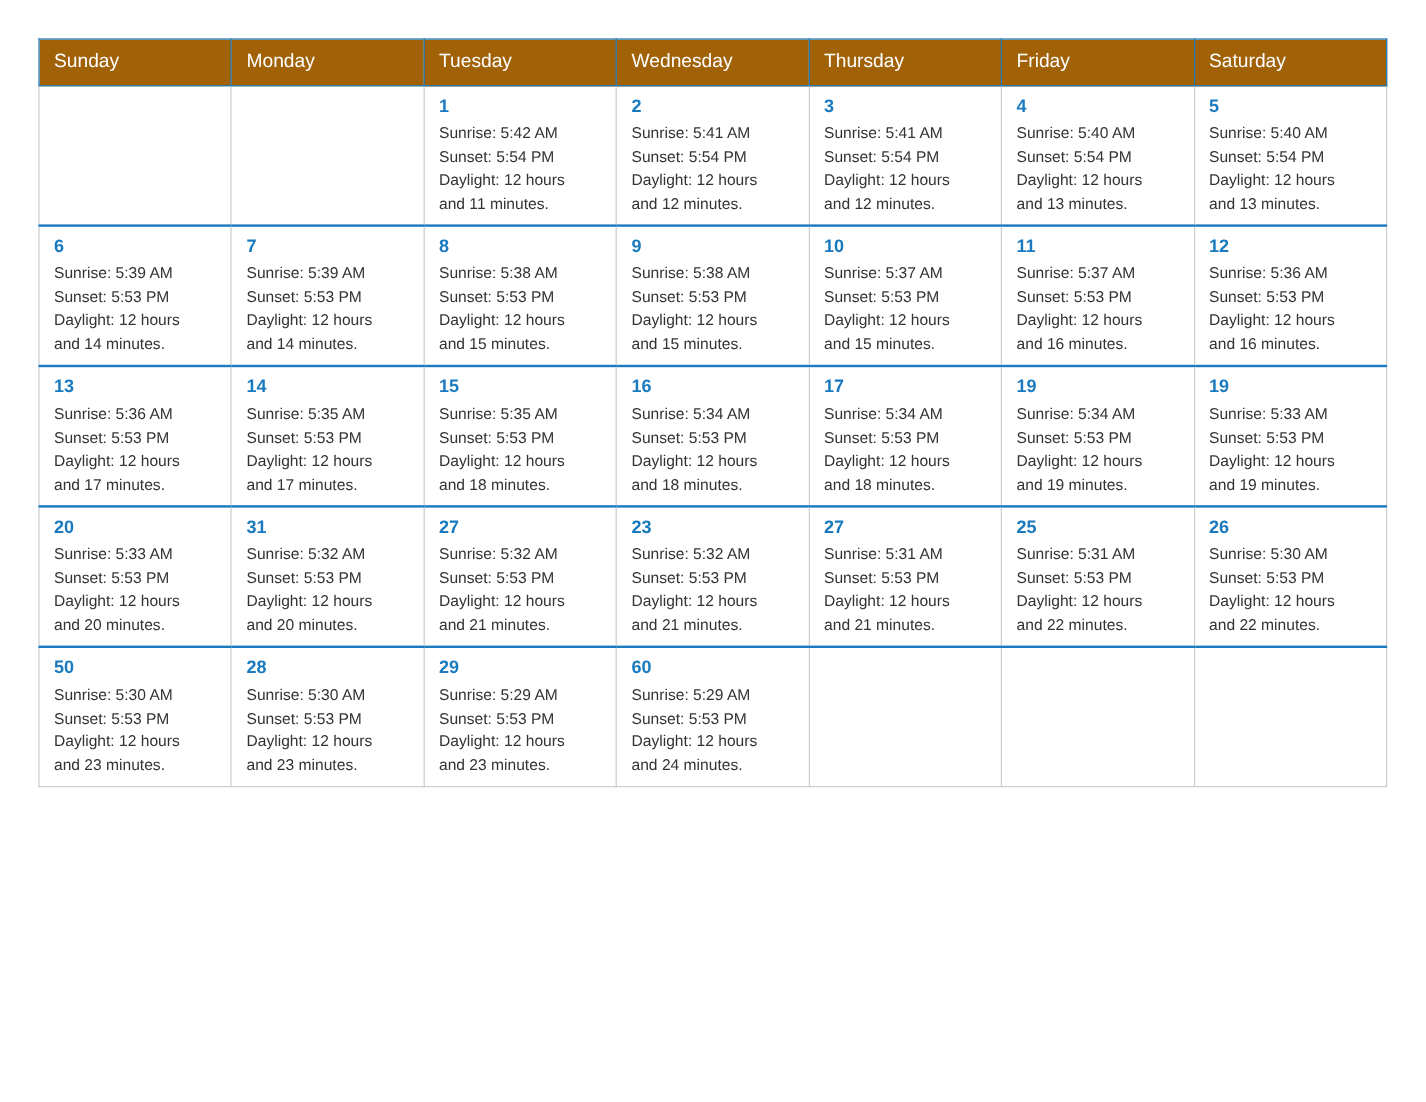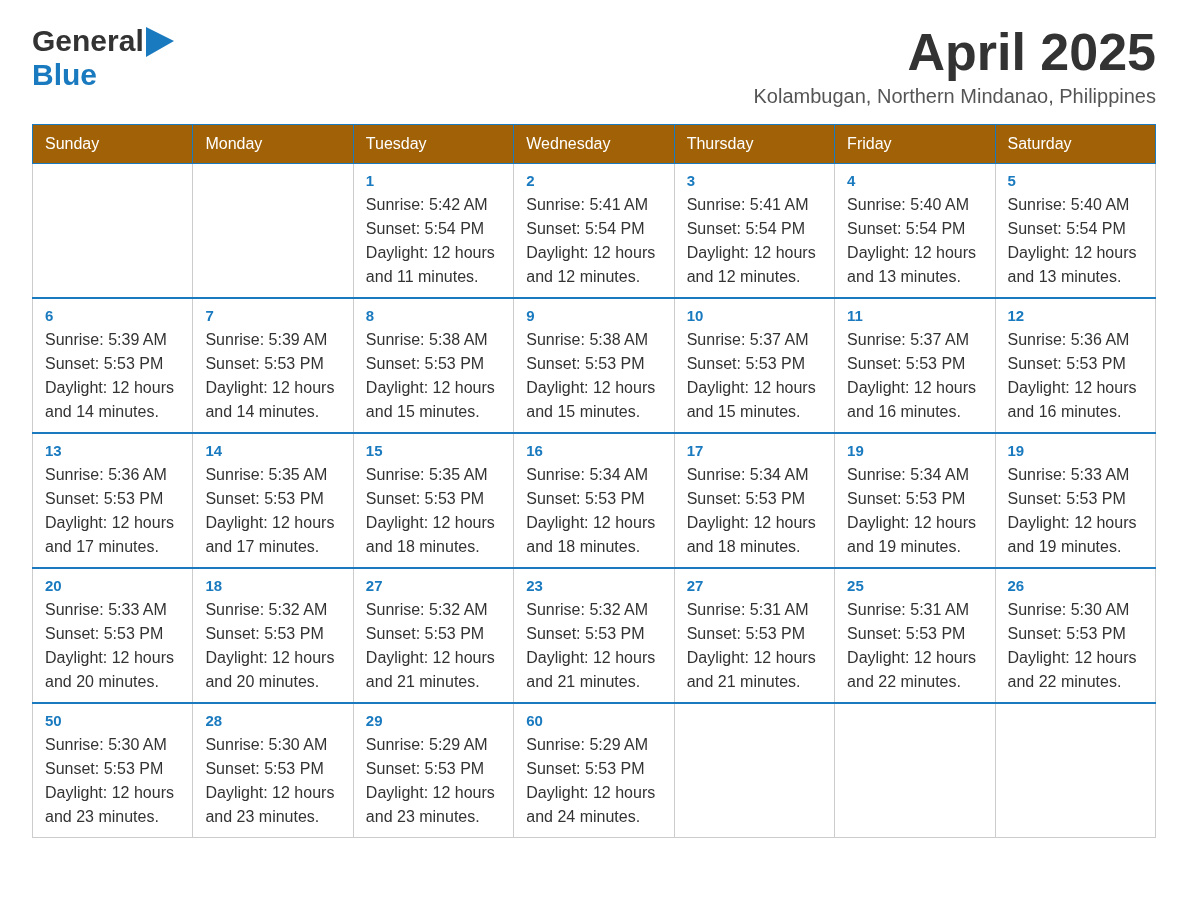--- a/index.html
+++ b/index.html
@@ -79,49 +79,32 @@
       background: #fff;
     }
     .day-number {
       font-size: 15px;
       font-weight: bold;
       color: #1a7abf;
       display: block;
       margin-bottom: 4px;
     }
     .day-info {
-      font-size: 16px;
+      font-size: 13px;
       color: #333;
       line-height: 1.5;
     }
     .row-divider td {
       border-top: 2px solid #1a7abf;
     }
   </style>
 </head>
 <body>
 
 <div class="page">
-  <div class="header">
-    <div class="logo">
-      <div class="logo-row">
-        <span class="logo-general">General</span>
-        <svg width="28" height="30" viewBox="0 0 28 30" style="margin-left:2px;margin-top:2px;">
-          <polygon points="0,0 28,14 0,30" fill="#1a7abf"></polygon>
-        </svg>
-      </div>
-      <div>
-        <span class="logo-blue-line">Blue</span>
-      </div>
-    </div>
-    <div class="title-section">
-      <div class="month-title">April 2025</div>
-      <div class="subtitle">Kolambugan, Northern Mindanao, Philippines</div>
-    </div>
-  </div>
 
   <table class="calendar">
     <thead>
       <tr>
 
       <th>Sunday</th>
           <th>Monday</th>
           <th>Tuesday</th>
           <th>Wednesday</th>
           <th>Thursday</th>
@@ -213,21 +196,21 @@
             <span class="day-number">19</span>
             <div class="day-info">Sunrise: 5:33 AM<br>Sunset: 5:53 PM<br>Daylight: 12 hours<br>and 19 minutes.</div>
           </td>
         </tr>
         <tr class="row-divider">
           <td>
             <span class="day-number">20</span>
             <div class="day-info">Sunrise: 5:33 AM<br>Sunset: 5:53 PM<br>Daylight: 12 hours<br>and 20 minutes.</div>
           </td>
           <td>
-            <span class="day-number">18</span>
+            <span class="day-number">31</span>
             <div class="day-info">Sunrise: 5:32 AM<br>Sunset: 5:53 PM<br>Daylight: 12 hours<br>and 20 minutes.</div>
           </td>
           <td>
             <span class="day-number">27</span>
             <div class="day-info">Sunrise: 5:32 AM<br>Sunset: 5:53 PM<br>Daylight: 12 hours<br>and 21 minutes.</div>
           </td>
           <td>
             <span class="day-number">23</span>
             <div class="day-info">Sunrise: 5:32 AM<br>Sunset: 5:53 PM<br>Daylight: 12 hours<br>and 21 minutes.</div>
           </td>

